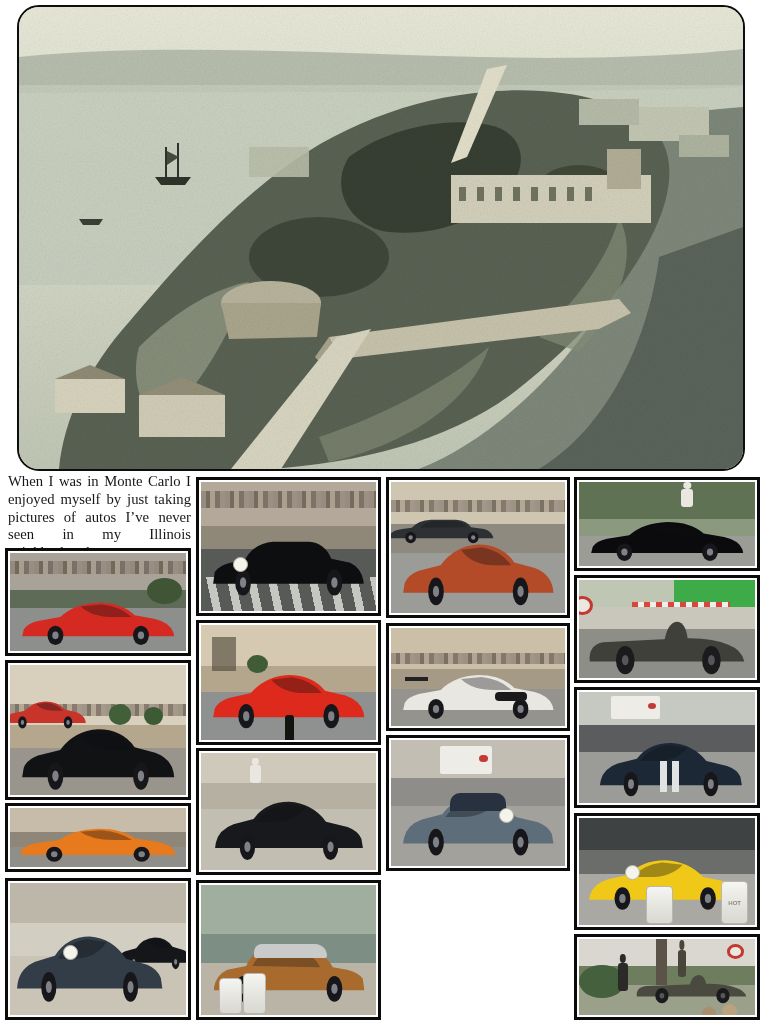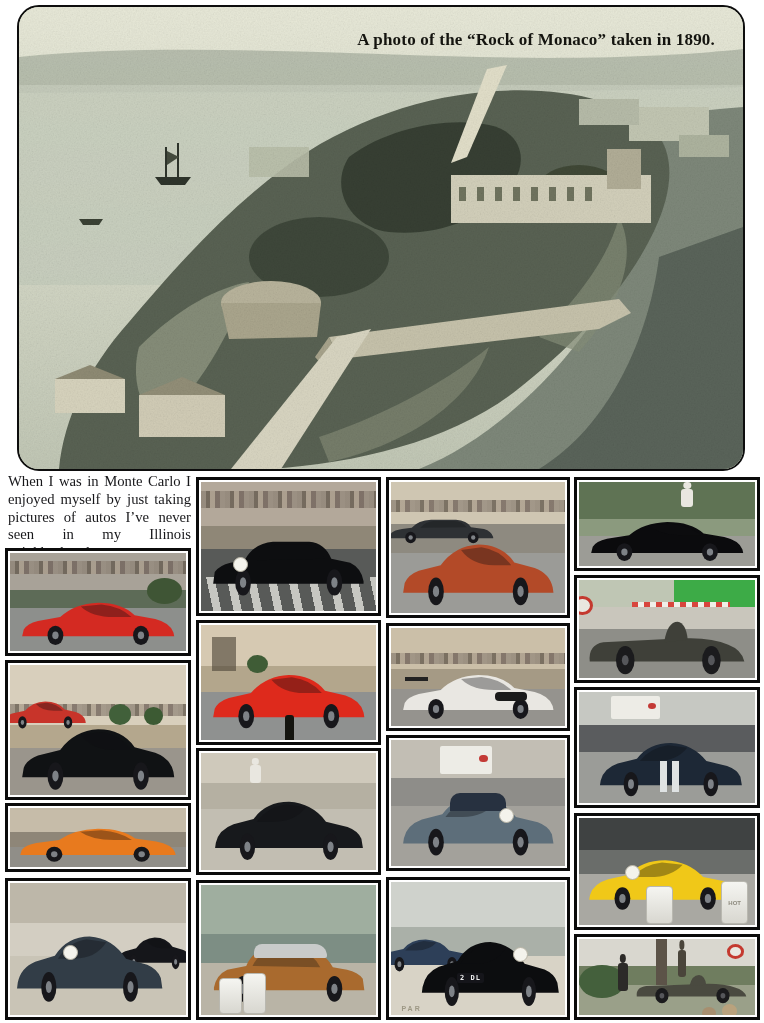--- a/index.html
+++ b/index.html
@@ -134,21 +134,20 @@
       <rect x="660" y="128" width="50" height="22" fill="#aeb49f"></rect>
         <rect x="230" y="140" width="60" height="30" fill="#b9bfaa" opacity=".9"></rect>
       <path d="M468 62 L488 58 L448 150 L432 156 Z" fill="#e3e0ca"></path>
       <rect x="36" y="372" width="70" height="34" fill="#d8d4be"></rect>
         <path d="M36 372 L71 358 L106 372 Z" fill="#8f8b74"></path>
       <rect x="120" y="388" width="86" height="42" fill="#d2cdb7"></rect>
         <path d="M120 388 L163 370 L206 388 Z" fill="#938f78"></path>
       <path d="M318 330 L352 322 L262 462 L212 462 Z" style="fill:var(--road,#d9d6c2)"></path>
       <rect width="724" height="462" filter="url(#grain)" opacity="0.22" style="mix-blend-mode:multiply"></rect>
     </svg>
-    <figcaption class="hero-caption">A photo of the “Rock of Monaco” taken in 1890.</figcaption>
   </figure>
 
   <p class="intro">When I was in Monte Carlo I enjoyed myself by just taking pictures of autos I’ve never seen in my Illinois neighborhood.</p>
 
   <figure class="photo" style="left: 5px; top: 548px; width: 186px; height: 108px; --sky: #a8a298; --mid: #5d6b57; --ground: #8d8f8c; --car: #d42a22;" title="Red Ferrari California convertible, front three-quarter view, passing a crowd and green park railing with red flowers.">
     <div class="scene" style="--h1:38%;--h2:56%">
       <span class="crowd" style="top:8%"></span>
       <span class="blob" style="right:2%;top:26%;width:20%;height:26%;background:#3f5535"></span>
       <svg class="car" viewBox="0 0 200 55" preserveAspectRatio="none">
           <use href="#car-coupe"></use>
@@ -259,33 +258,20 @@
     <div class="scene" style="--h1:30%;--h2:52%">
       <span class="van" style="left:28%;top:5%;width:30%;height:22%"></span>
       <svg class="car flip" style="bottom:6%;height:58%" viewBox="0 0 200 55" preserveAspectRatio="none">
           <use href="#car-coupe"></use>
         </svg>
       <span class="bar" style="left:34%;bottom:44%;width:32%;height:14%;background:#273140;border-radius:10px 10px 0 0"></span>
       <span class="sticker" style="left:62%;bottom:34%"></span>
     </div>
   </figure>
 
-  <figure class="photo" style="left: 386px; top: 877px; width: 184px; height: 143px; --sky: #cfd2cc; --mid: #aab0a8; --ground: #d8d3c6; --car: #0c0d0f; --car2: #2d3f58;" title="Black Mustang convertible rear with plate 2 DL beside a dark-blue vintage streamliner, glass storefront behind, PAR lettering on the curb.">
-    <div class="scene" style="--h1:34%;--h2:56%">
-      <svg class="car car2 flip" style="left:-8%;bottom:32%;width:56%;height:30%" viewBox="0 0 200 55" preserveAspectRatio="none">
-          <use href="#car-coupe"></use>
-        </svg>
-      <svg class="car flip" style="left:16%;bottom:5%;width:82%;height:60%" viewBox="0 0 200 55" preserveAspectRatio="none">
-          <use href="#car-coupe"></use>
-        </svg>
-      <span class="plate" style="left:38%;bottom:24%">2 DL</span>
-      <span class="sticker" style="left:70%;bottom:40%"></span>
-      <span class="curb" style="left:6%;bottom:2%">PAR</span>
-    </div>
-  </figure>
 
   <figure class="photo" style="left: 574px; top: 477px; width: 186px; height: 94px; --sky: #5f7354; --mid: #8b9a7e; --ground: #9c9c96; --car: #0b0b0d;" title="Black Ferrari F430 Spider front three-quarter under park trees, man in white shirt standing behind.">
     <div class="scene" style="--h1:44%;--h2:64%">
       <span class="person" style="left:58%;top:8%;width:7%;height:22%;background:#e9e7e0"></span>
       <svg class="car" style="bottom:4%;height:58%" viewBox="0 0 200 55" preserveAspectRatio="none">
           <use href="#car-coupe"></use>
         </svg>
     </div>
   </figure>
 

